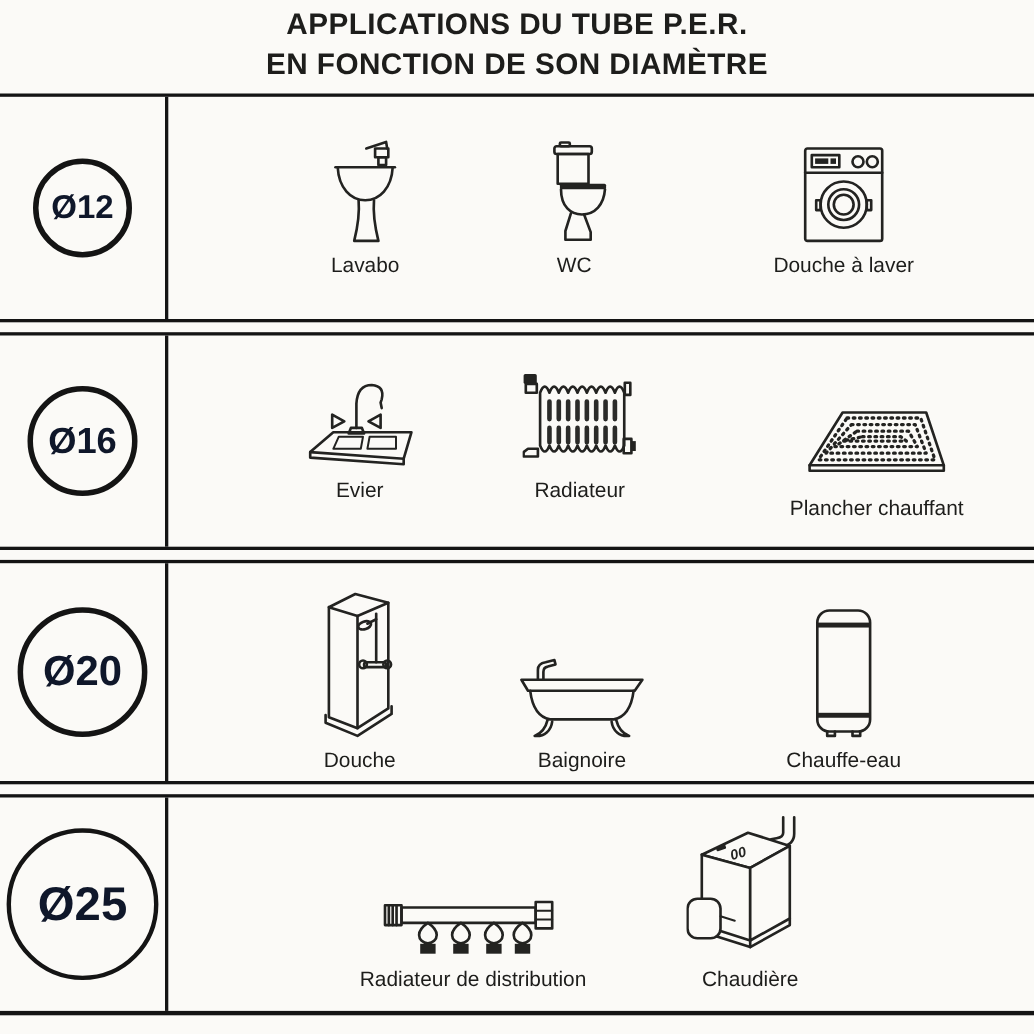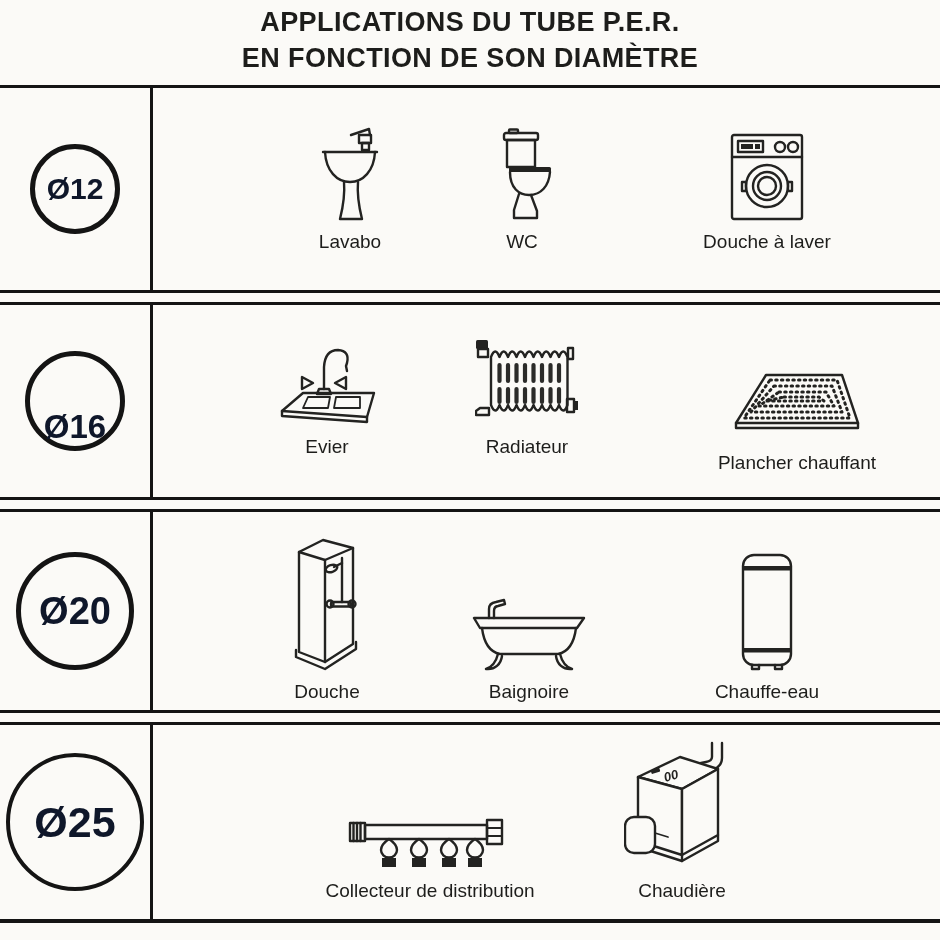--- a/index.html
+++ b/index.html
@@ -31,21 +31,21 @@
 
   .cell-diam{
     width:150px;flex:0 0 150px;border-right:3px solid #141414;
     display:flex;align-items:center;justify-content:center;
   }
   .badge{
     border-radius:50%;display:flex;align-items:center;justify-content:center;
     font-weight:700;color:#0f172a;background:transparent;
   }
   .row-1 .badge{width:80px;height:80px;border:5px solid #141414;font-size:30px;}
-  .row-2 .badge{width:90px;height:90px;border:5px solid #141414;font-size:33px;align-items:flex-end;}
+  .row-2 .badge{width:90px;height:90px;border:5px solid #141414;font-size:33px;}
   .row-3 .badge{width:108px;height:108px;border:5px solid #141414;font-size:38px;}
   .row-4 .badge{width:130px;height:130px;border:4px solid #141414;font-size:43px;}
 
   .cell-items{position:relative;flex:1;}
   .item{position:absolute;display:flex;flex-direction:column;align-items:center;}
   .icon-box{display:flex;align-items:flex-end;justify-content:center;}
   .row-1 .icon-box{height:102px;}
   .row-2 .icon-box{height:104px;}
   .row-3 .icon-box{height:144px;}
   .row-4 .icon-box{height:132px;}
@@ -82,21 +82,21 @@
   <div class="grid">
 
     <section class="row row-1">
       <div class="cell-diam">
         <div class="badge">
           <span>Ø12</span>
         </div>
       </div>
       <div class="cell-items">
 
-        <figure class="item" style="left:97px;top:32px;width:200px;margin:0">
+        <figure class="item" style="left:79px;top:32px;width:200px;margin:0">
           <div class="icon-box">
             <svg width="66" height="98" viewBox="0 0 66 98">
               <path d="M34,11 L52,5 L53,11"></path>
               <path d="M42,11 h12 v8 h-12 z"></path>
               <path d="M45,19 h7 v7 h-7 z"></path>
               <path d="M6,28 H60"></path>
               <path d="M8,28 C9,47 20,58 33,58 C46,58 57,47 58,28"></path>
               <path d="M27,58 C28,70 26,83 23,95 L45,95 C42,83 40,70 41,58"></path>
             </svg>
           </div>
@@ -286,21 +286,21 @@
               <g transform="translate(60,0)">
                 <path d="M44,24 C38,28 36,31 36,35 a8,7.5 0 0 0 16,0 C52,31 50,28 44,24 Z"></path>
                 <rect class="ink" x="37" y="43" width="14" height="9"></rect>
               </g>
               <g transform="translate(86,0)">
                 <path d="M44,24 C38,28 36,31 36,35 a8,7.5 0 0 0 16,0 C52,31 50,28 44,24 Z"></path>
                 <rect class="ink" x="37" y="43" width="14" height="9"></rect>
               </g>
             </svg>
           </div>
-          <figcaption class="caption">Collecteur de distribution</figcaption>
+          <figcaption class="caption">Radiateur de distribution</figcaption>
         </figure>
 
         <figure class="item" style="left:429px;top:14px;width:200px;margin:0">
           <div class="icon-box">
             <svg width="116" height="130" viewBox="0 0 116 130">
               <path d="M88,2 V16 Q88,20 82,21 L77,22 L79,30 L86,29 Q98,27 98,17 V2"></path>
               <path class="occl" d="M14,36 L56,16 L94,28 L58,48 Z"></path>
               <path class="occl" d="M14,36 L14,100 L58,114 L58,48 Z"></path>
               <path class="occl" d="M58,48 L94,28 L94,94 L58,114 Z"></path>
               <path d="M14,100 L14,106 L58,120 L94,100 L94,94"></path>

